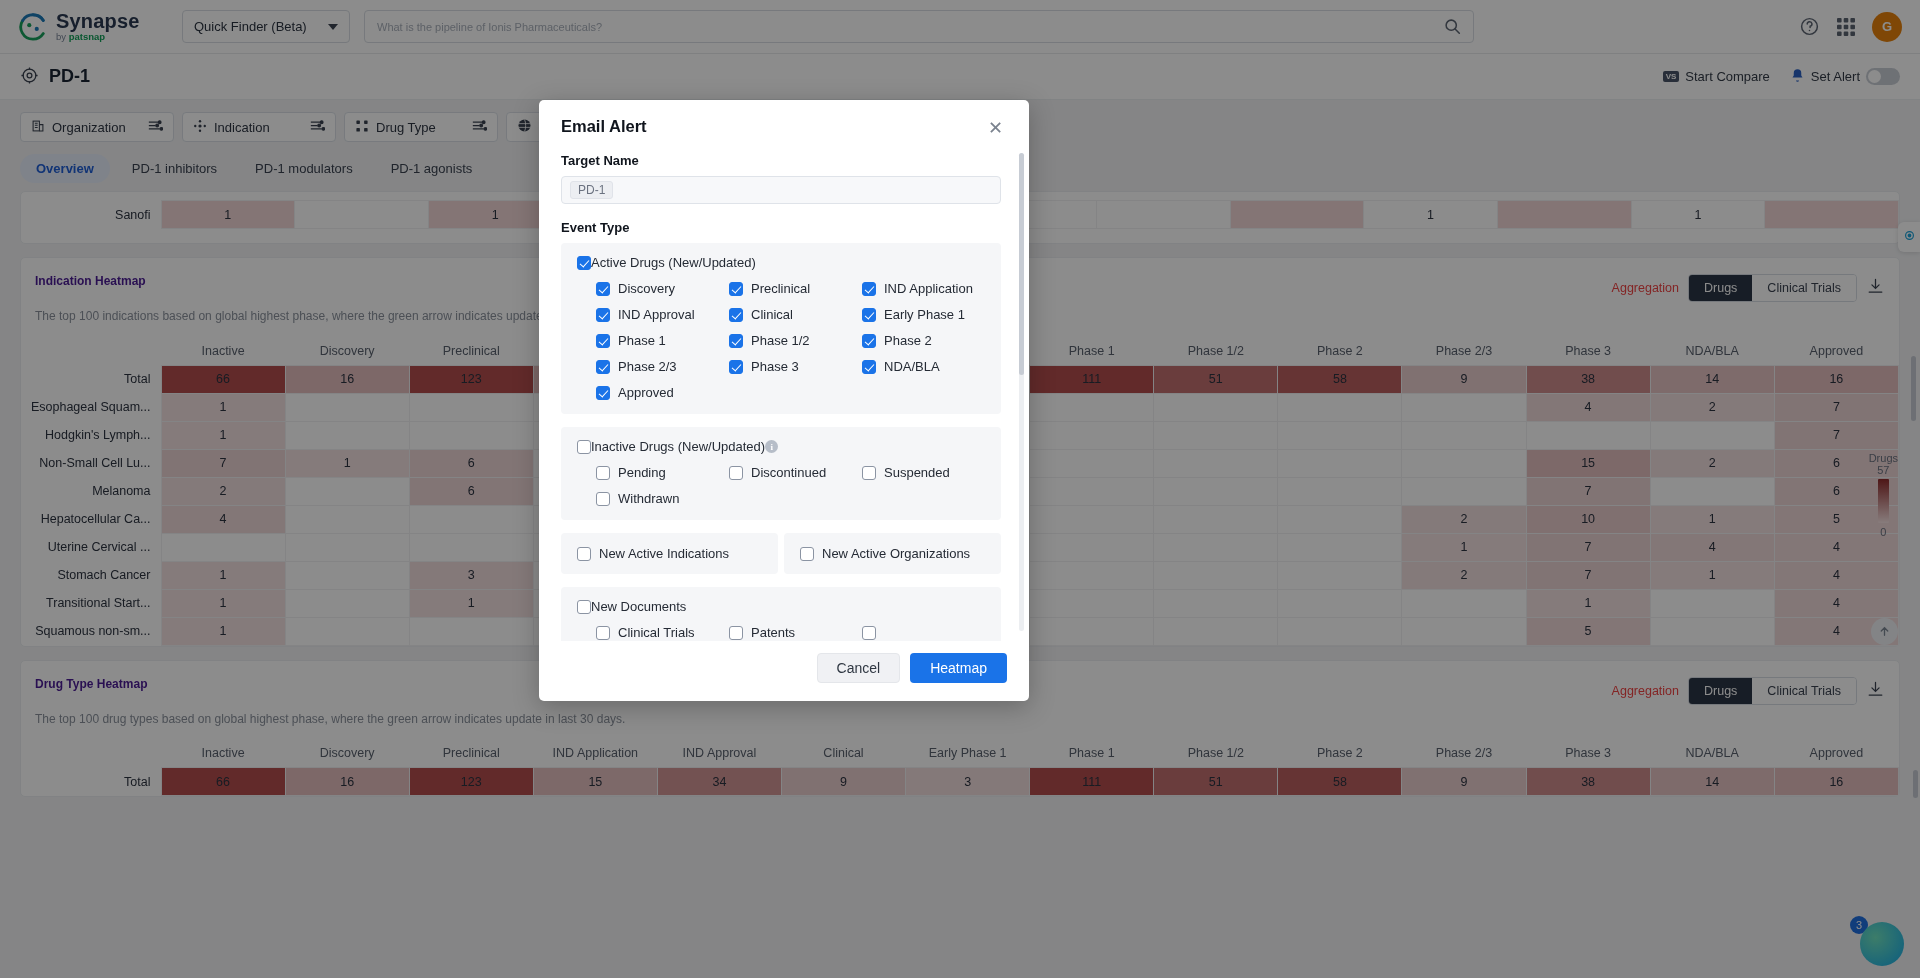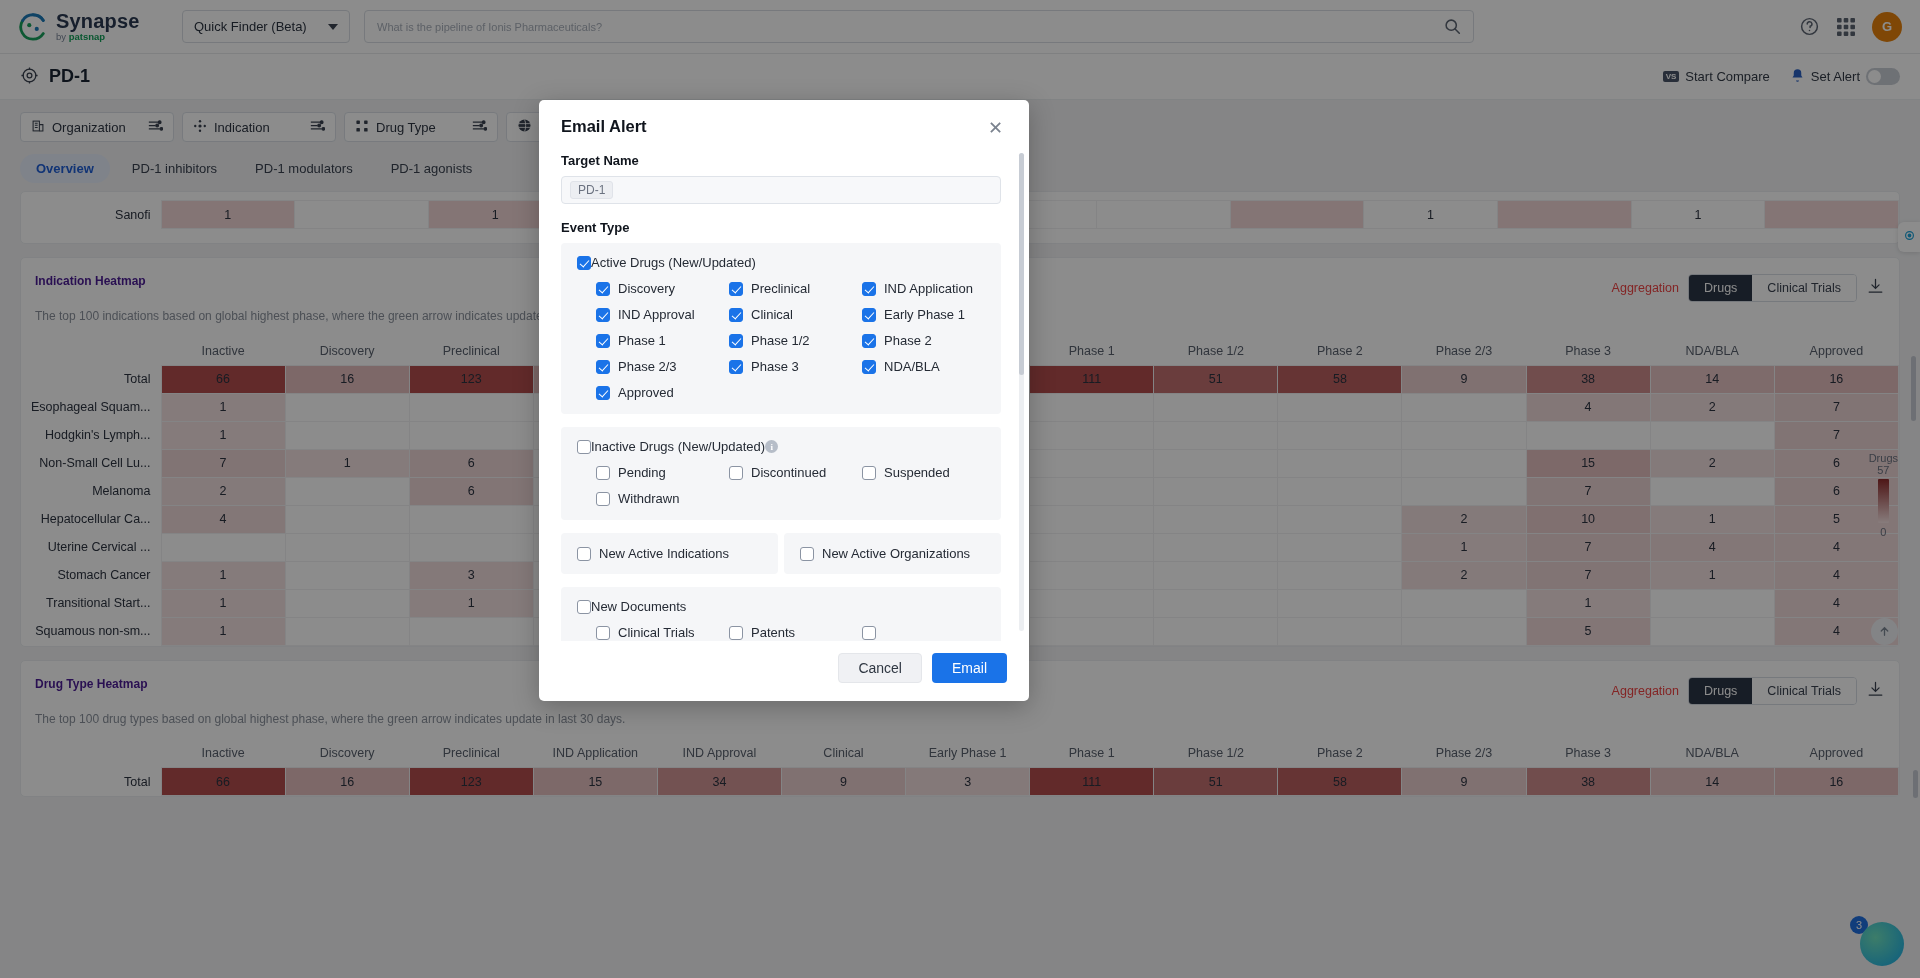--- a/index.html
+++ b/index.html
@@ -784,15 +784,15 @@
       </div>
 
     </div>
     <div class="modal-sb">
         <i></i>
       </div>
   </div>
 
   <div class="modal-foot">
     <div class="btn btn-cancel">Cancel</div>
-    <div class="btn btn-submit">Email</div>
+    <div class="btn btn-submit">Heatmap</div>
   </div>
 </div>
 
 </body></html>

